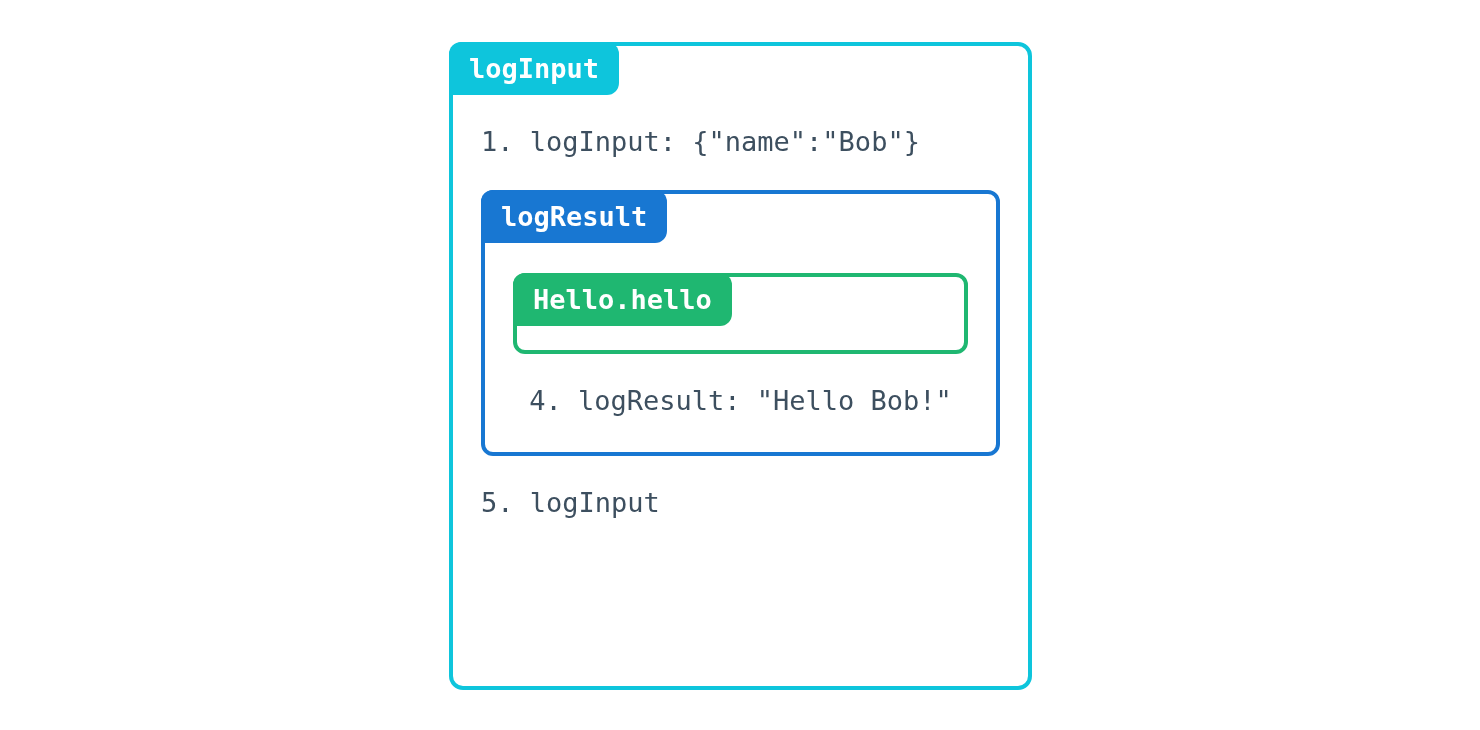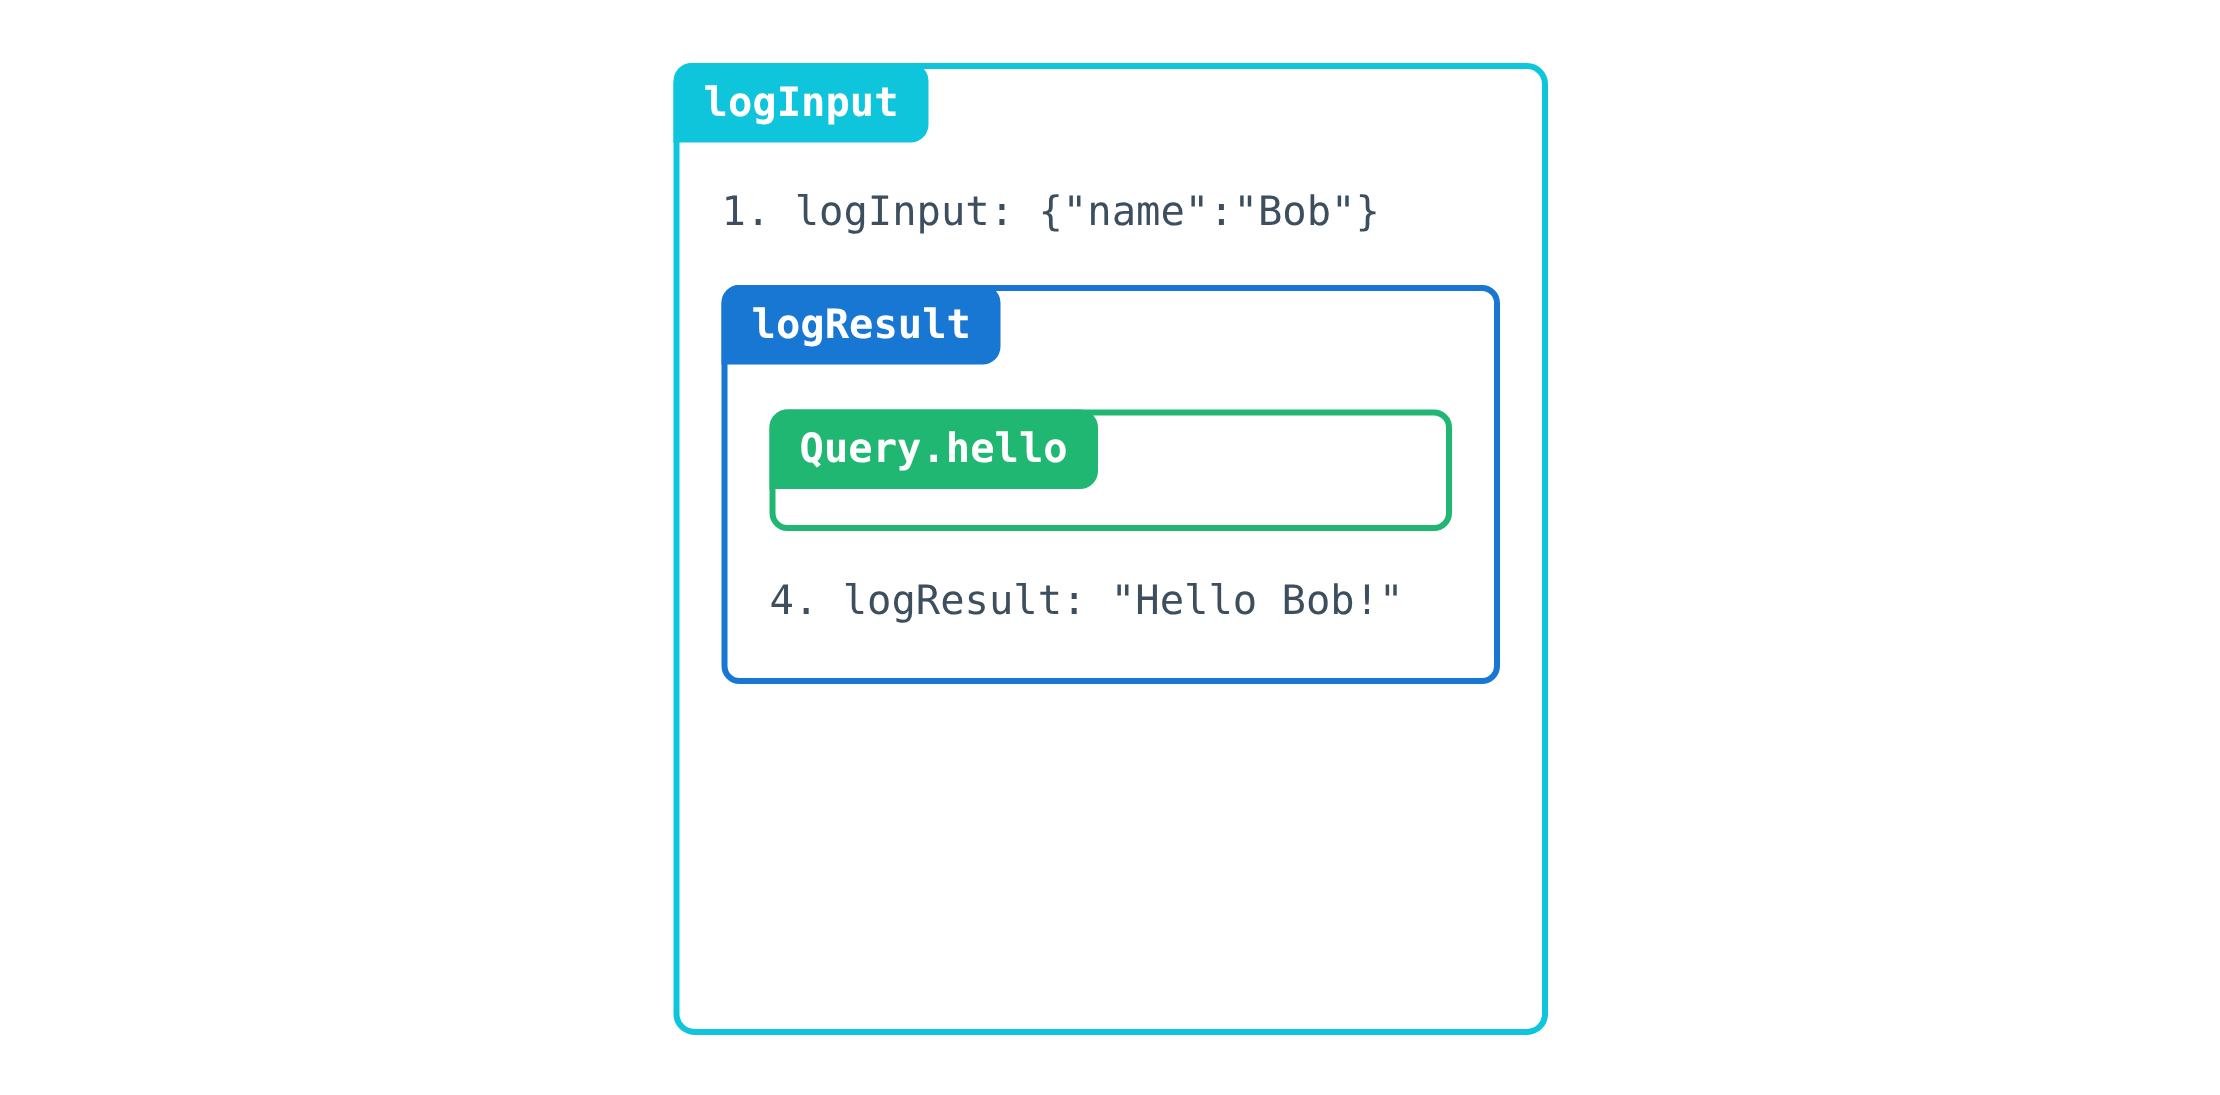--- a/index.html
+++ b/index.html
@@ -64,29 +64,30 @@
 <body>
 
 <div class="stage">
 
   <div class="span-box outer-box" style="border-color: rgb(14, 197, 220);">
 
     <div class="badge" style="background-color: rgb(14, 197, 220);">logInput</div>
 
     <div class="trace-line">1. logInput: {"name":"Bob"}</div>
 
-    <div class="span-box mid-box" style="border-color: rgb(24, 119, 210);">
+    <div class="span-box mid-box" style="border-color: rgb(24, 119, 210); text-align: center;">
 
       <div class="badge" style="background-color: rgb(24, 119, 210);">logResult</div>
 
 
       <div class="span-box inner-box" style="border-color: rgb(31, 183, 113);">
 
-        <div class="badge" style="background-color: rgb(31, 183, 113);">Query.hello</div>
+        <div class="badge" style="background-color: rgb(31, 183, 113);">Hello.hello</div>
 
       </div>
 
       <div class="trace-line">4. logResult: "Hello Bob!"</div>
     </div>
 
+    <div class="trace-line">5. logInput</div>
   </div>
 
 </div>
 
 </body></html>

